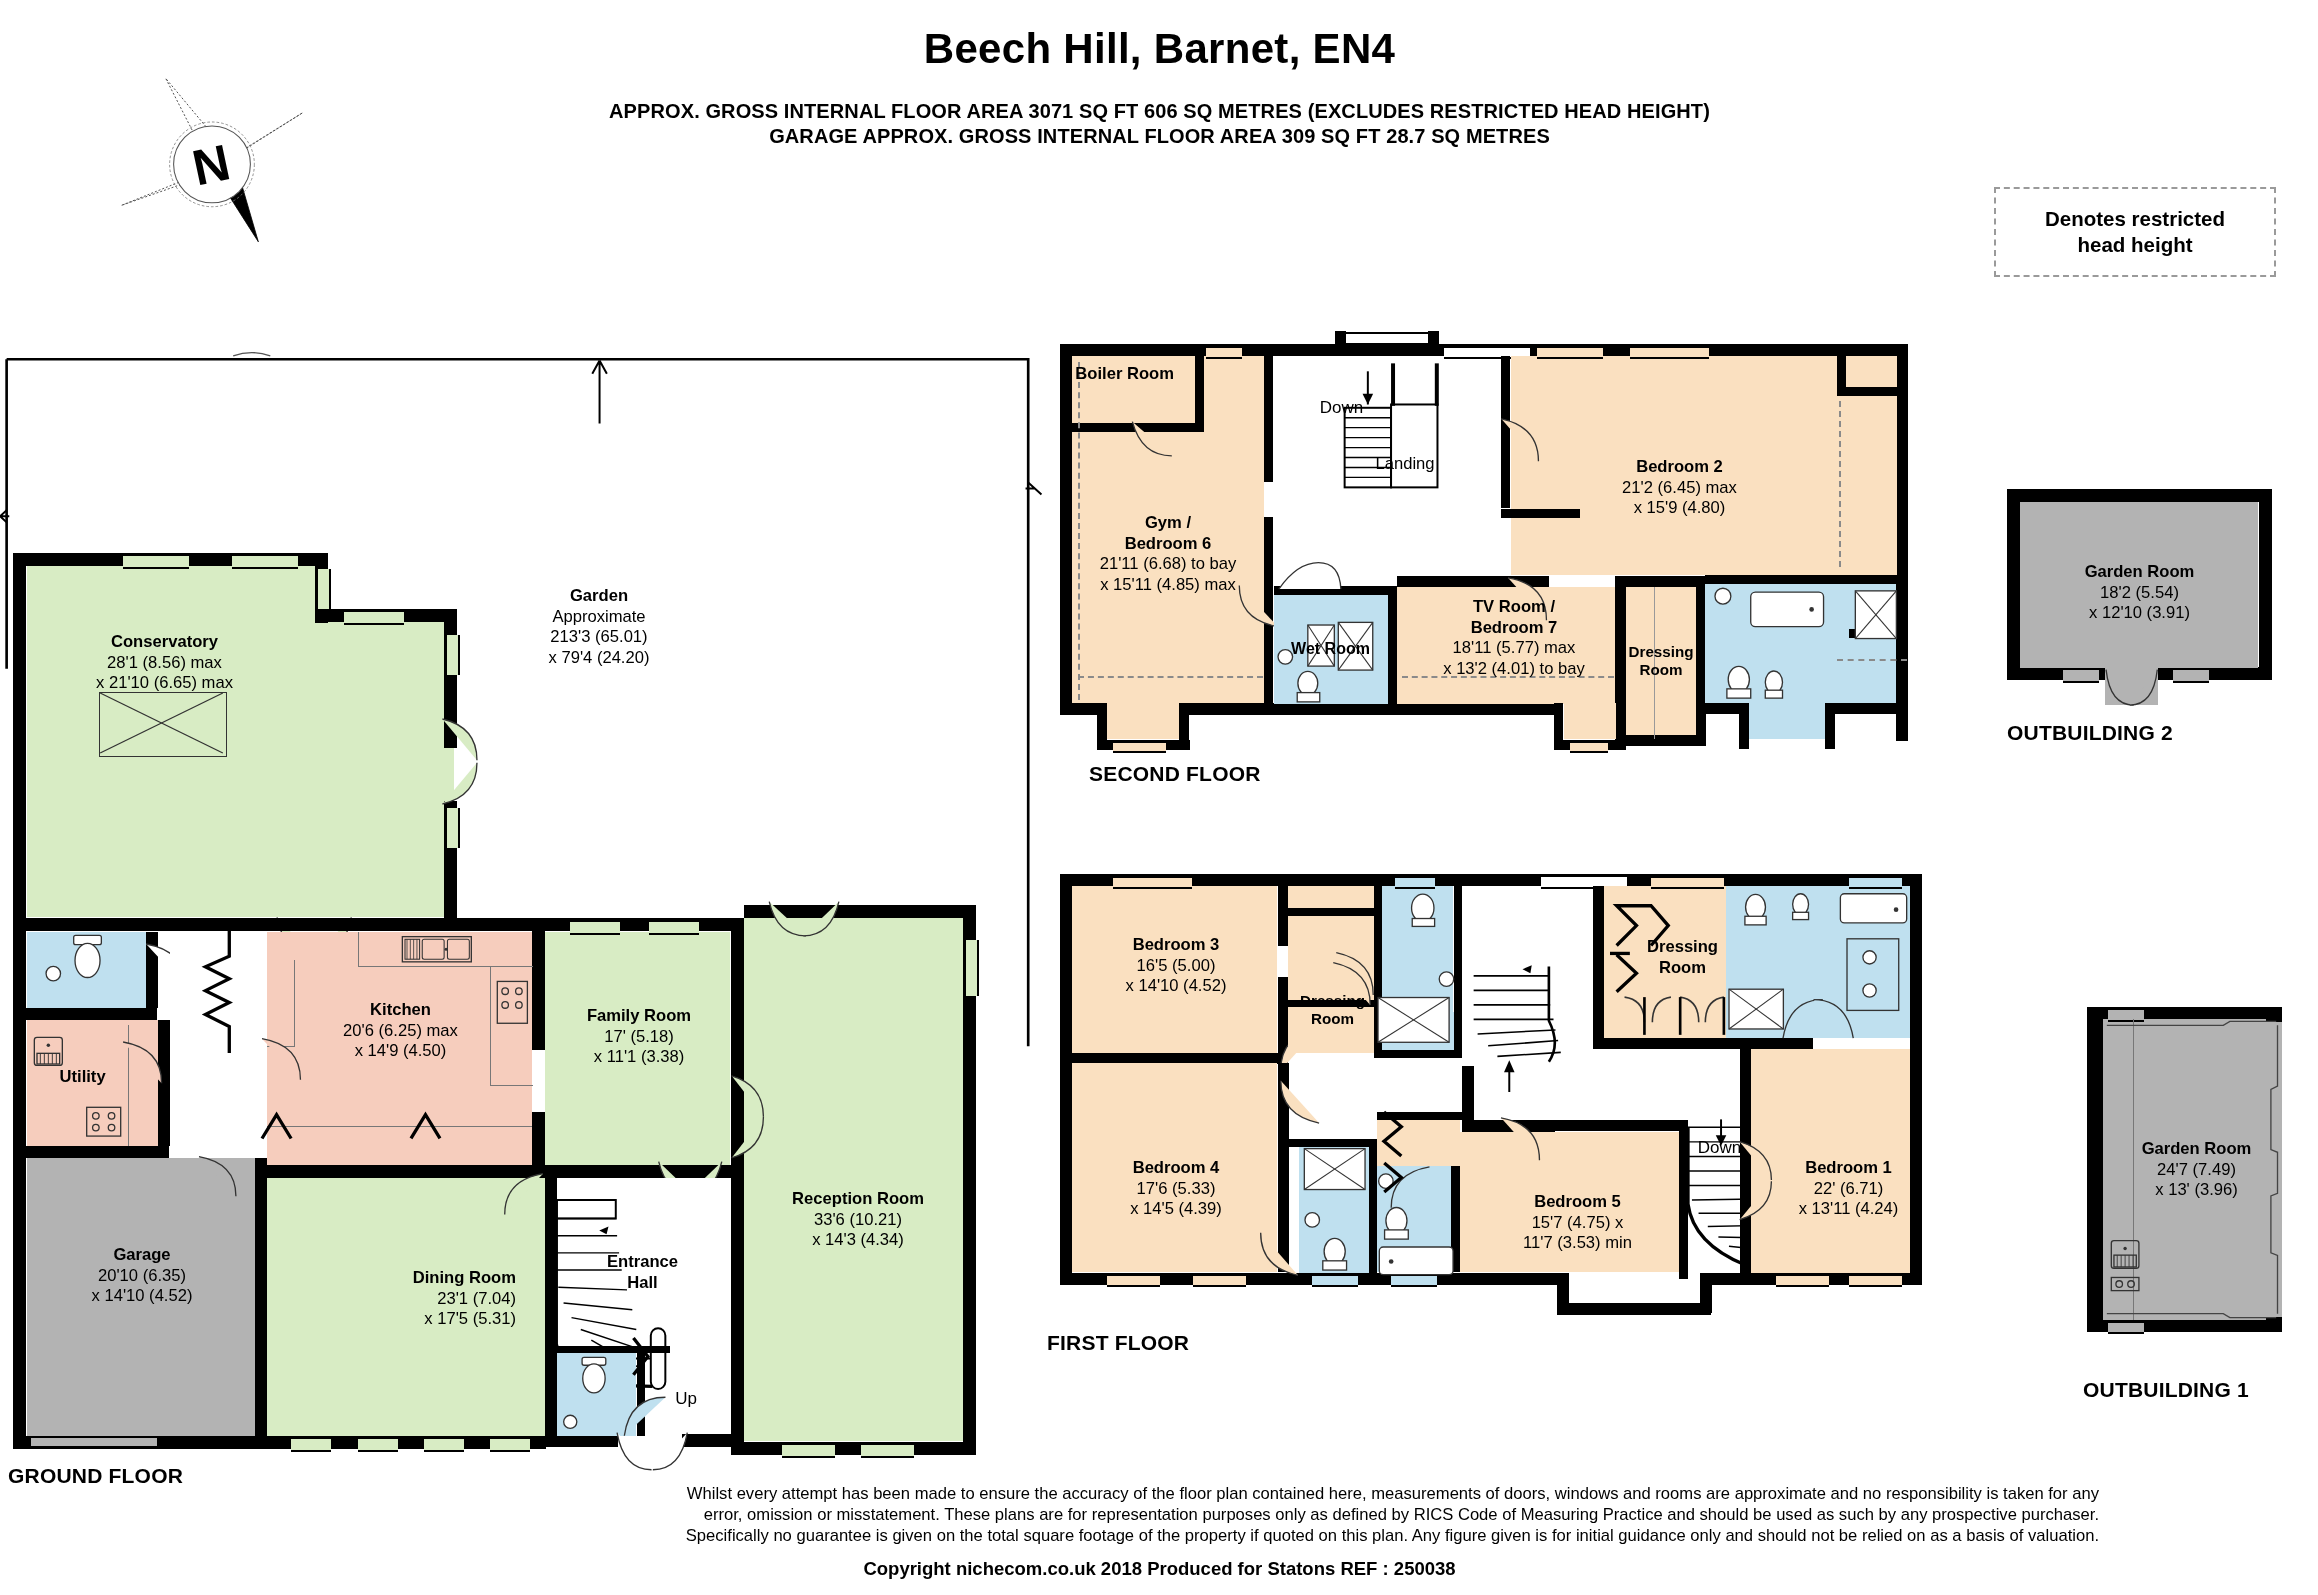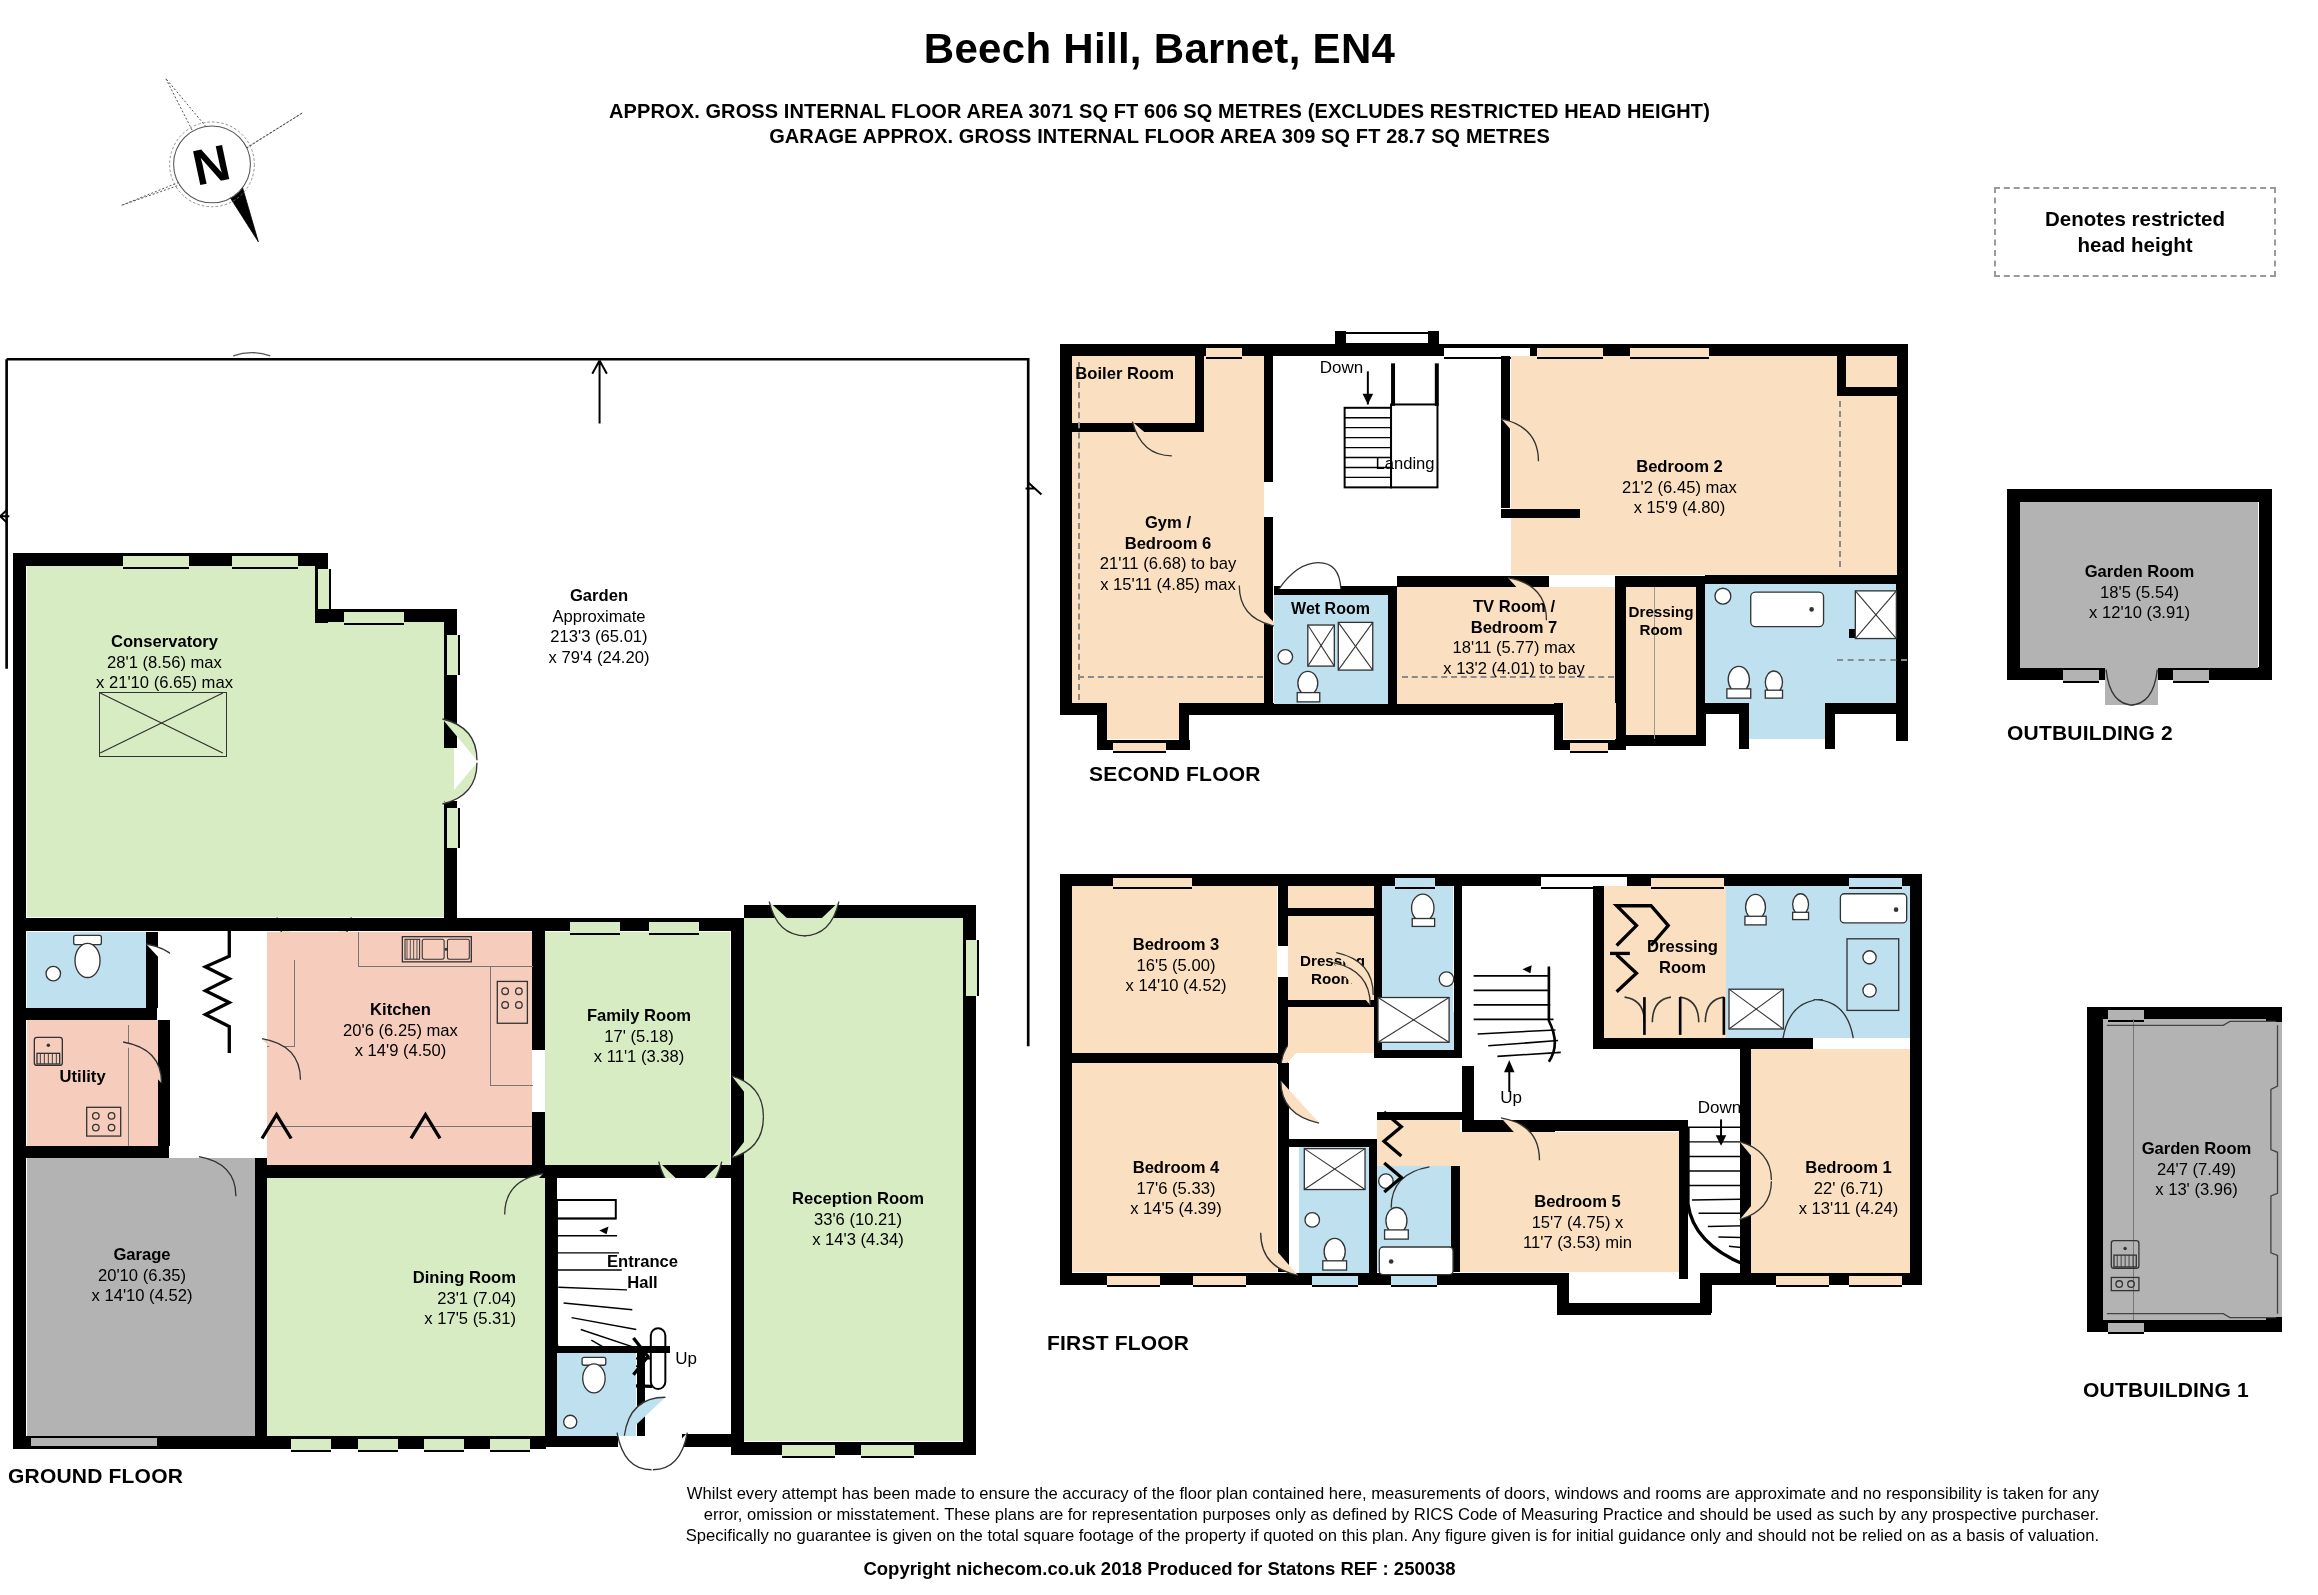--- a/index.html
+++ b/index.html
@@ -19,21 +19,21 @@
   .wall{background:#000;}
   .room{position:absolute;}
   .g{background:#d8ecc4;}          
   .p{background:#f6cdbd;}          
   .b{background:#bfe0ef;}          
   .c{background:#fae0c0;}          
   .gr{background:#b3b3b3;}         
   .wt{background:#ffffff;}
   .lbl{position:absolute;text-align:center;font-size:16.6px;line-height:20.5px;font-weight:bold;white-space:nowrap;}
   .lbl .dim{font-weight:normal;}
-  .small{font-size:14.6px;line-height:18px;}
+  .small{font-size:14.6px;line-height:18px;margin-top:40px;}
   .floorname{position:absolute;font-size:21px;font-weight:bold;letter-spacing:0.2px;}
   .winG{background:#d8ecc4;border-top:2px solid #000;border-bottom:2px solid #000;}
   .winC{background:#fae0c0;border-top:2px solid #000;border-bottom:2px solid #000;}
   .winB{background:#bfe0ef;border-top:2px solid #000;border-bottom:2px solid #000;}
   .winGr{background:#b3b3b3;border-top:2px solid #000;border-bottom:2px solid #000;}
   .dash{border:1.3px dashed #8a8a8a;}
   
   #disc{left:244px;top:1483px;width:1855px;text-align:right;}
   #disc div{font-size:16.6px;line-height:21px;}
   #copy{left:0;top:1558px;width:2319px;text-align:center;font-size:18.5px;font-weight:bold;}
@@ -735,21 +735,21 @@
   <div class="room gr abs" style="left:13.2px;top:13.2px;width:238px;height:166px;"></div>
   <div class="winGr abs" style="left:56px;top:179px;width:36px;height:10.6px;"></div>
   <div class="winGr abs" style="left:166px;top:179px;width:36px;height:10.6px;"></div>
   <div class="room gr abs" style="left:98px;top:178px;width:53px;height:38px;"></div>
   <svg class="abs" style="left:96px;top:178px;" width="60" height="46" viewBox="0 0 90 70">
     <path d="M4,4 q6,54 42,54" fill="#b3b3b3" stroke="#333" stroke-width="2"></path>
     <path d="M82,4 q-6,54 -42,54" fill="#b3b3b3" stroke="#333" stroke-width="2"></path>
   </svg>
   <div class="lbl" style="left:53px;top:73px;width:159px;">
     <span>Garden Room</span><br>
-    <span class="dim">18'5 (5.54)</span><br>
+    <span class="dim">18'2 (5.54)</span><br>
     <span class="dim">x 12'10 (3.91)</span>
   </div>
   <div class="floorname" style="left:0px;top:232px;">OUTBUILDING 2</div>
 </div>
 
 <div class="abs" id="ob1" style="left:2087px;top:1007px;width:225px;height:397px;">
   <div class="wall abs" style="left:0px;top:0px;width:16px;height:325px;"></div>
   <div class="wall abs" style="left:16px;top:0px;width:179px;height:12px;"></div>
   <div class="wall abs" style="left:16px;top:313px;width:179px;height:12px;"></div>
   <div class="room gr abs" style="left:16px;top:12px;width:179px;height:301px;"></div>

